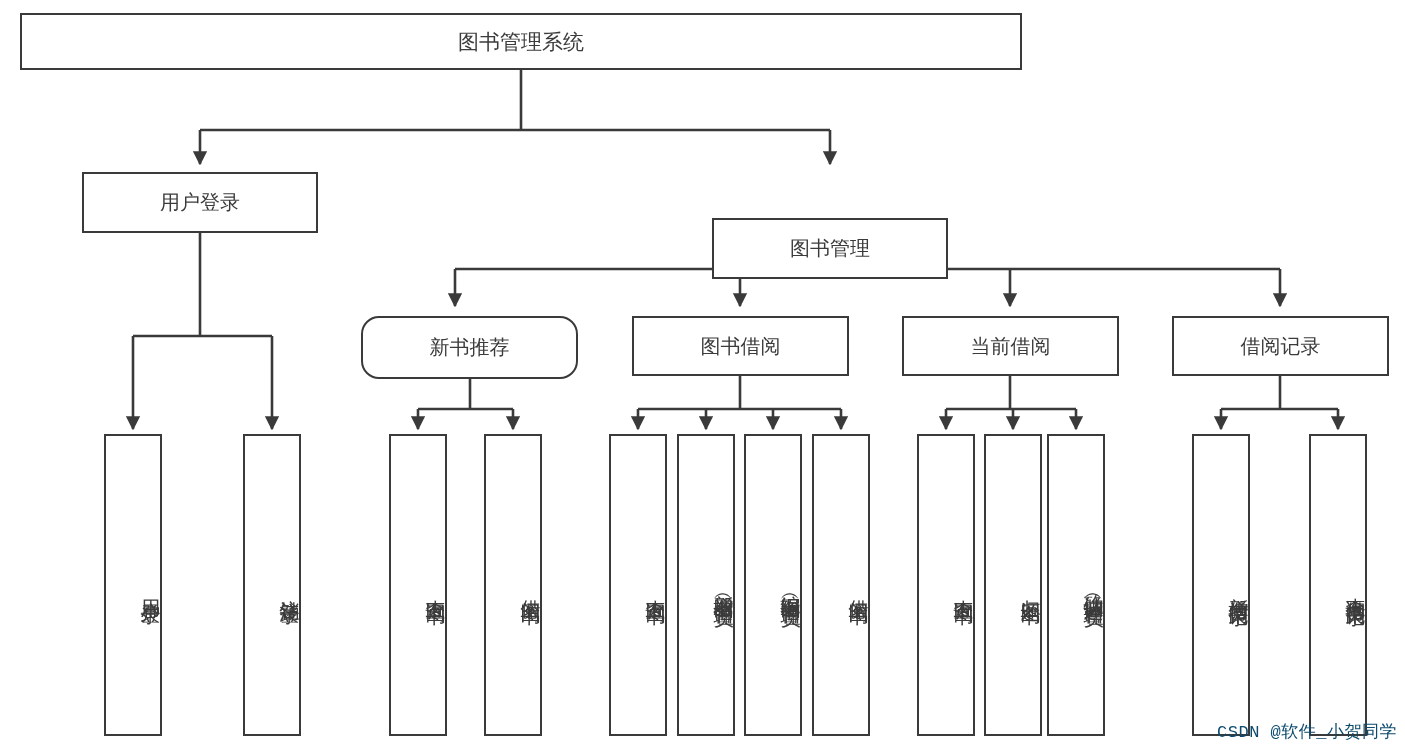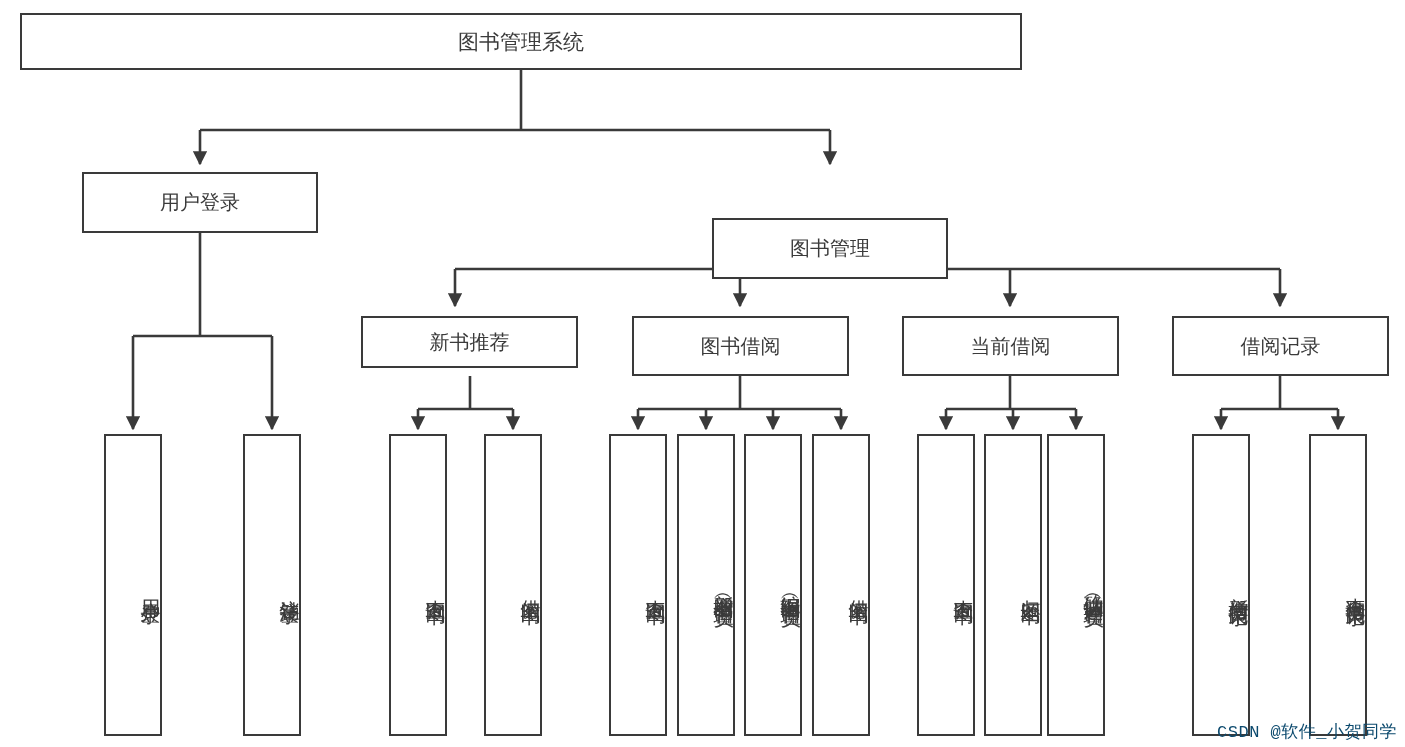--- a/index.html
+++ b/index.html
@@ -125,21 +125,21 @@
     <span>图书管理系统</span>
   </div>
 
   <div class="node lvl1" style="left:82px; top:172px; width:236px; height:61px;">
     <span>用户登录</span>
   </div>
   <div class="node lvl1" style="left:712px; top:172px; width:236px; height:61px;margin-top:46px;">
     <span>图书管理</span>
   </div>
 
-  <div class="node lvl2" style="left:361px; top:316px; width:217px; height:52px;">
+  <div class="node lvl2" style="left:361px; top:316px; width:217px; height:63px;border-radius:18px;">
     <span>新书推荐</span>
   </div>
   <div class="node lvl2" style="left:632px; top:316px; width:217px; height:60px;">
     <span>图书借阅</span>
   </div>
   <div class="node lvl2" style="left:902px; top:316px; width:217px; height:60px;">
     <span>当前借阅</span>
   </div>
   <div class="node lvl2" style="left:1172px; top:316px; width:217px; height:60px;">
     <span>借阅记录</span>

